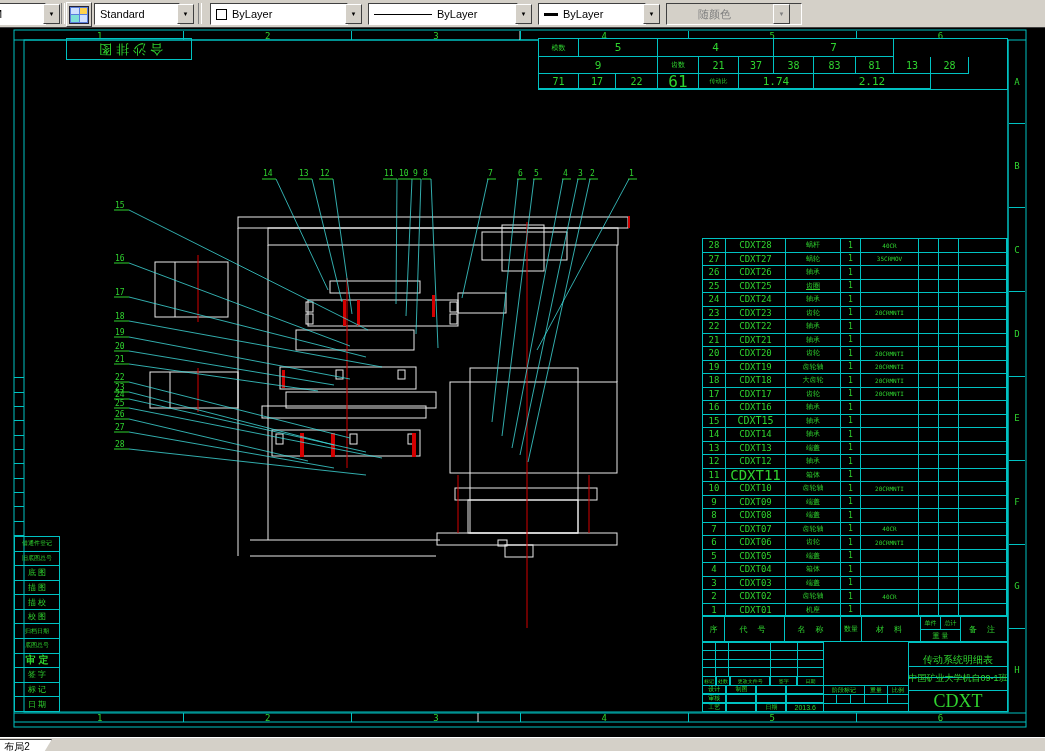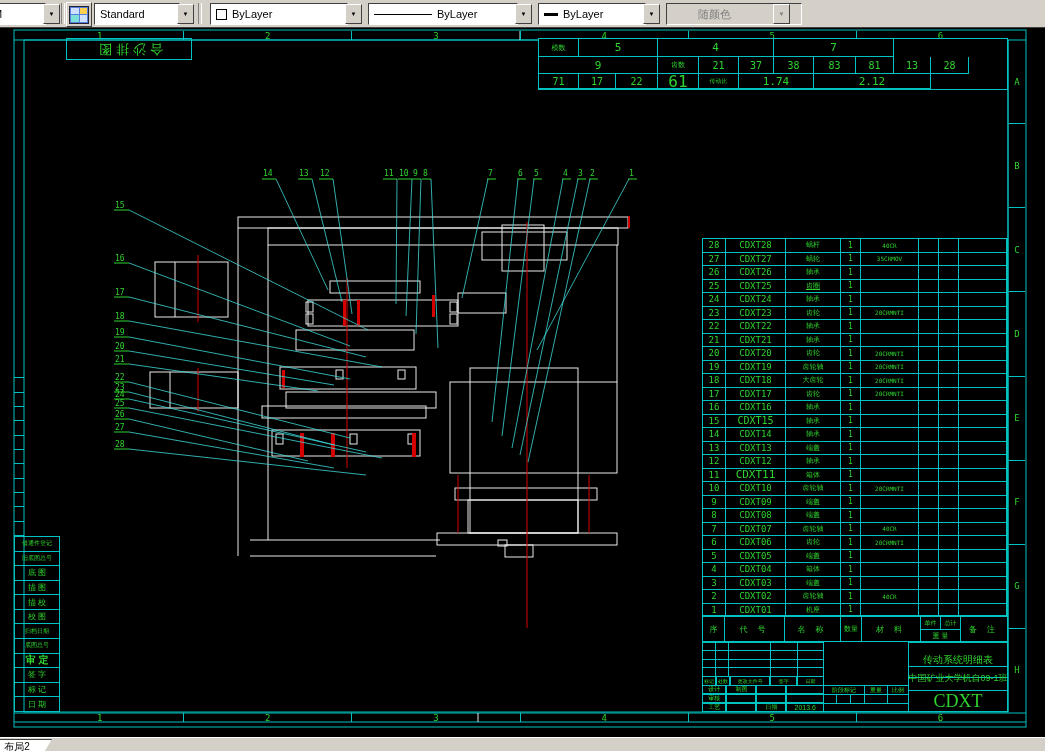--- a/index.html
+++ b/index.html
@@ -483,21 +483,21 @@
       <div class="c "></div>
       <div class="c " style="font-size: 9px;">12</div>
       <div class="c " style="font-size: 9px;">CDXT12</div>
       <div class="c cn" style="font-size: 7px;">轴承</div>
       <div class="c " style="font-size: 8px;">1</div>
       <div class="c " style="font-size: 6px;"></div>
       <div class="c "></div>
       <div class="c "></div>
       <div class="c "></div>
       <div class="c " style="font-size: 9px;">11</div>
-      <div class="c " style="font-size: 11px;">CDXT11</div>
+      <div class="c " style="font-size: 14px;">CDXT11</div>
       <div class="c cn" style="font-size: 7px;">箱体</div>
       <div class="c " style="font-size: 8px;">1</div>
       <div class="c " style="font-size: 6px;"></div>
       <div class="c "></div>
       <div class="c "></div>
       <div class="c "></div>
       <div class="c " style="font-size: 9px;">10</div>
       <div class="c " style="font-size: 9px;">CDXT10</div>
       <div class="c cn" style="font-size: 7px;">齿轮轴</div>
       <div class="c " style="font-size: 8px;">1</div>

